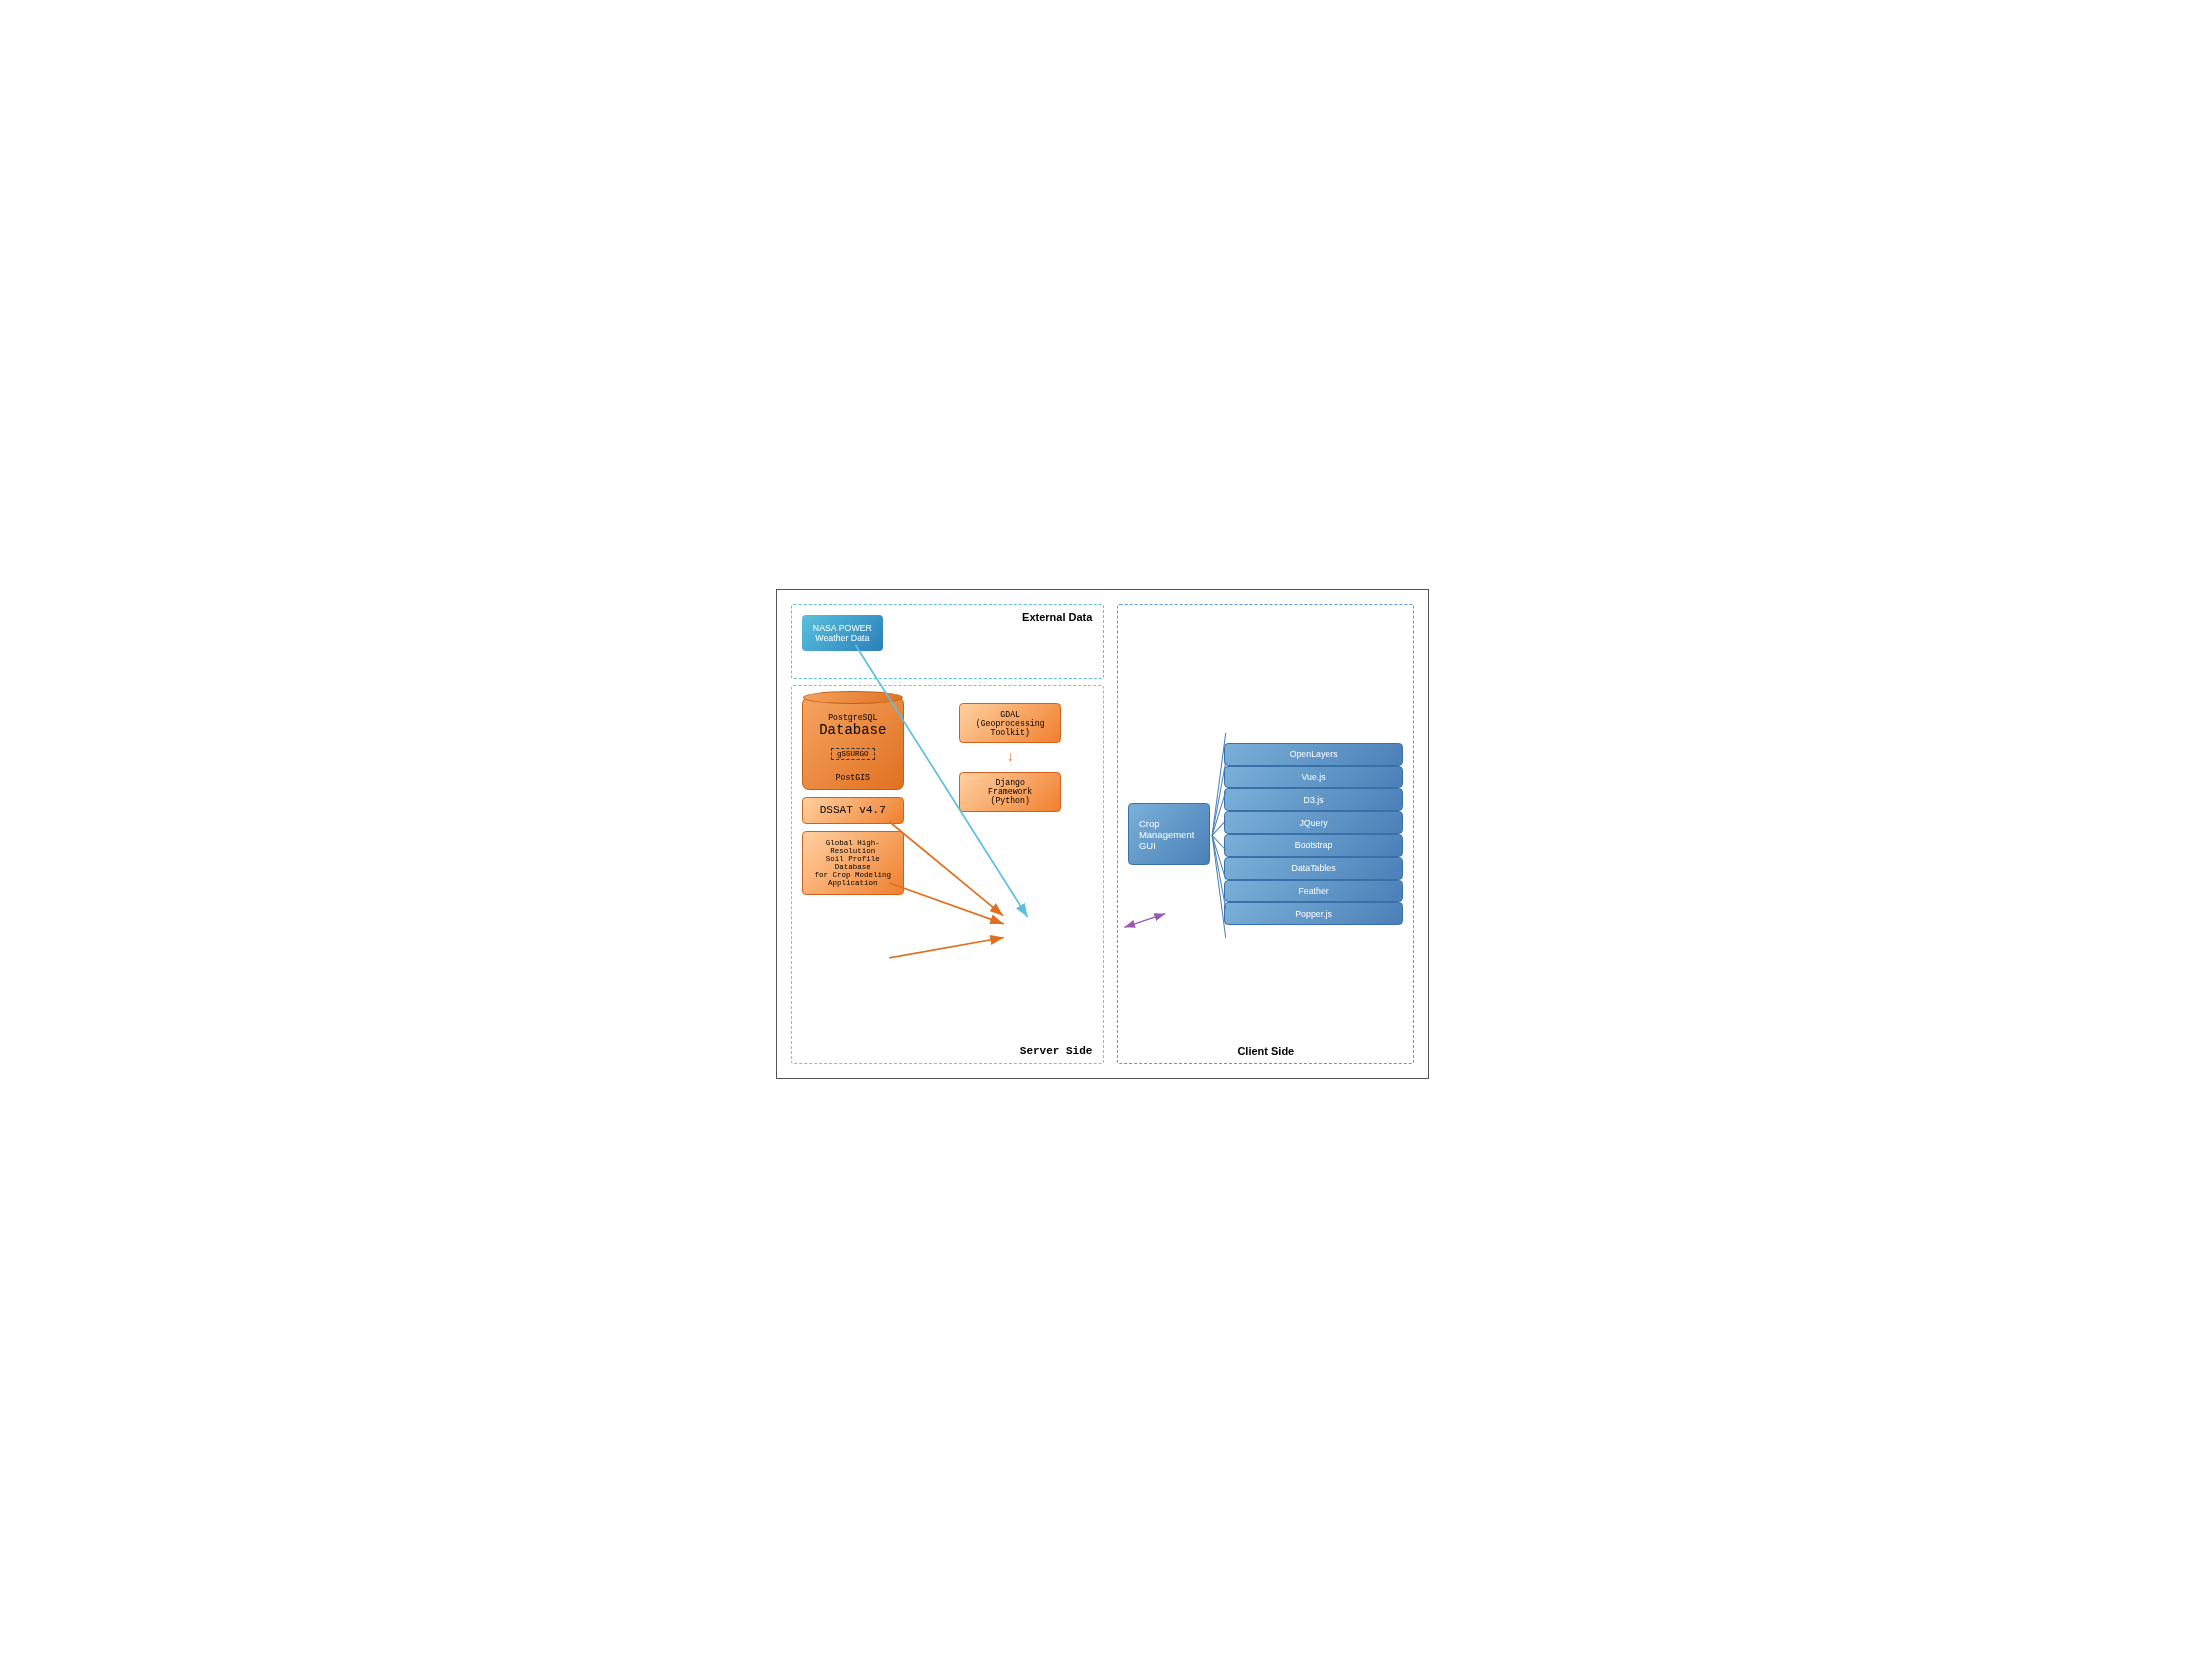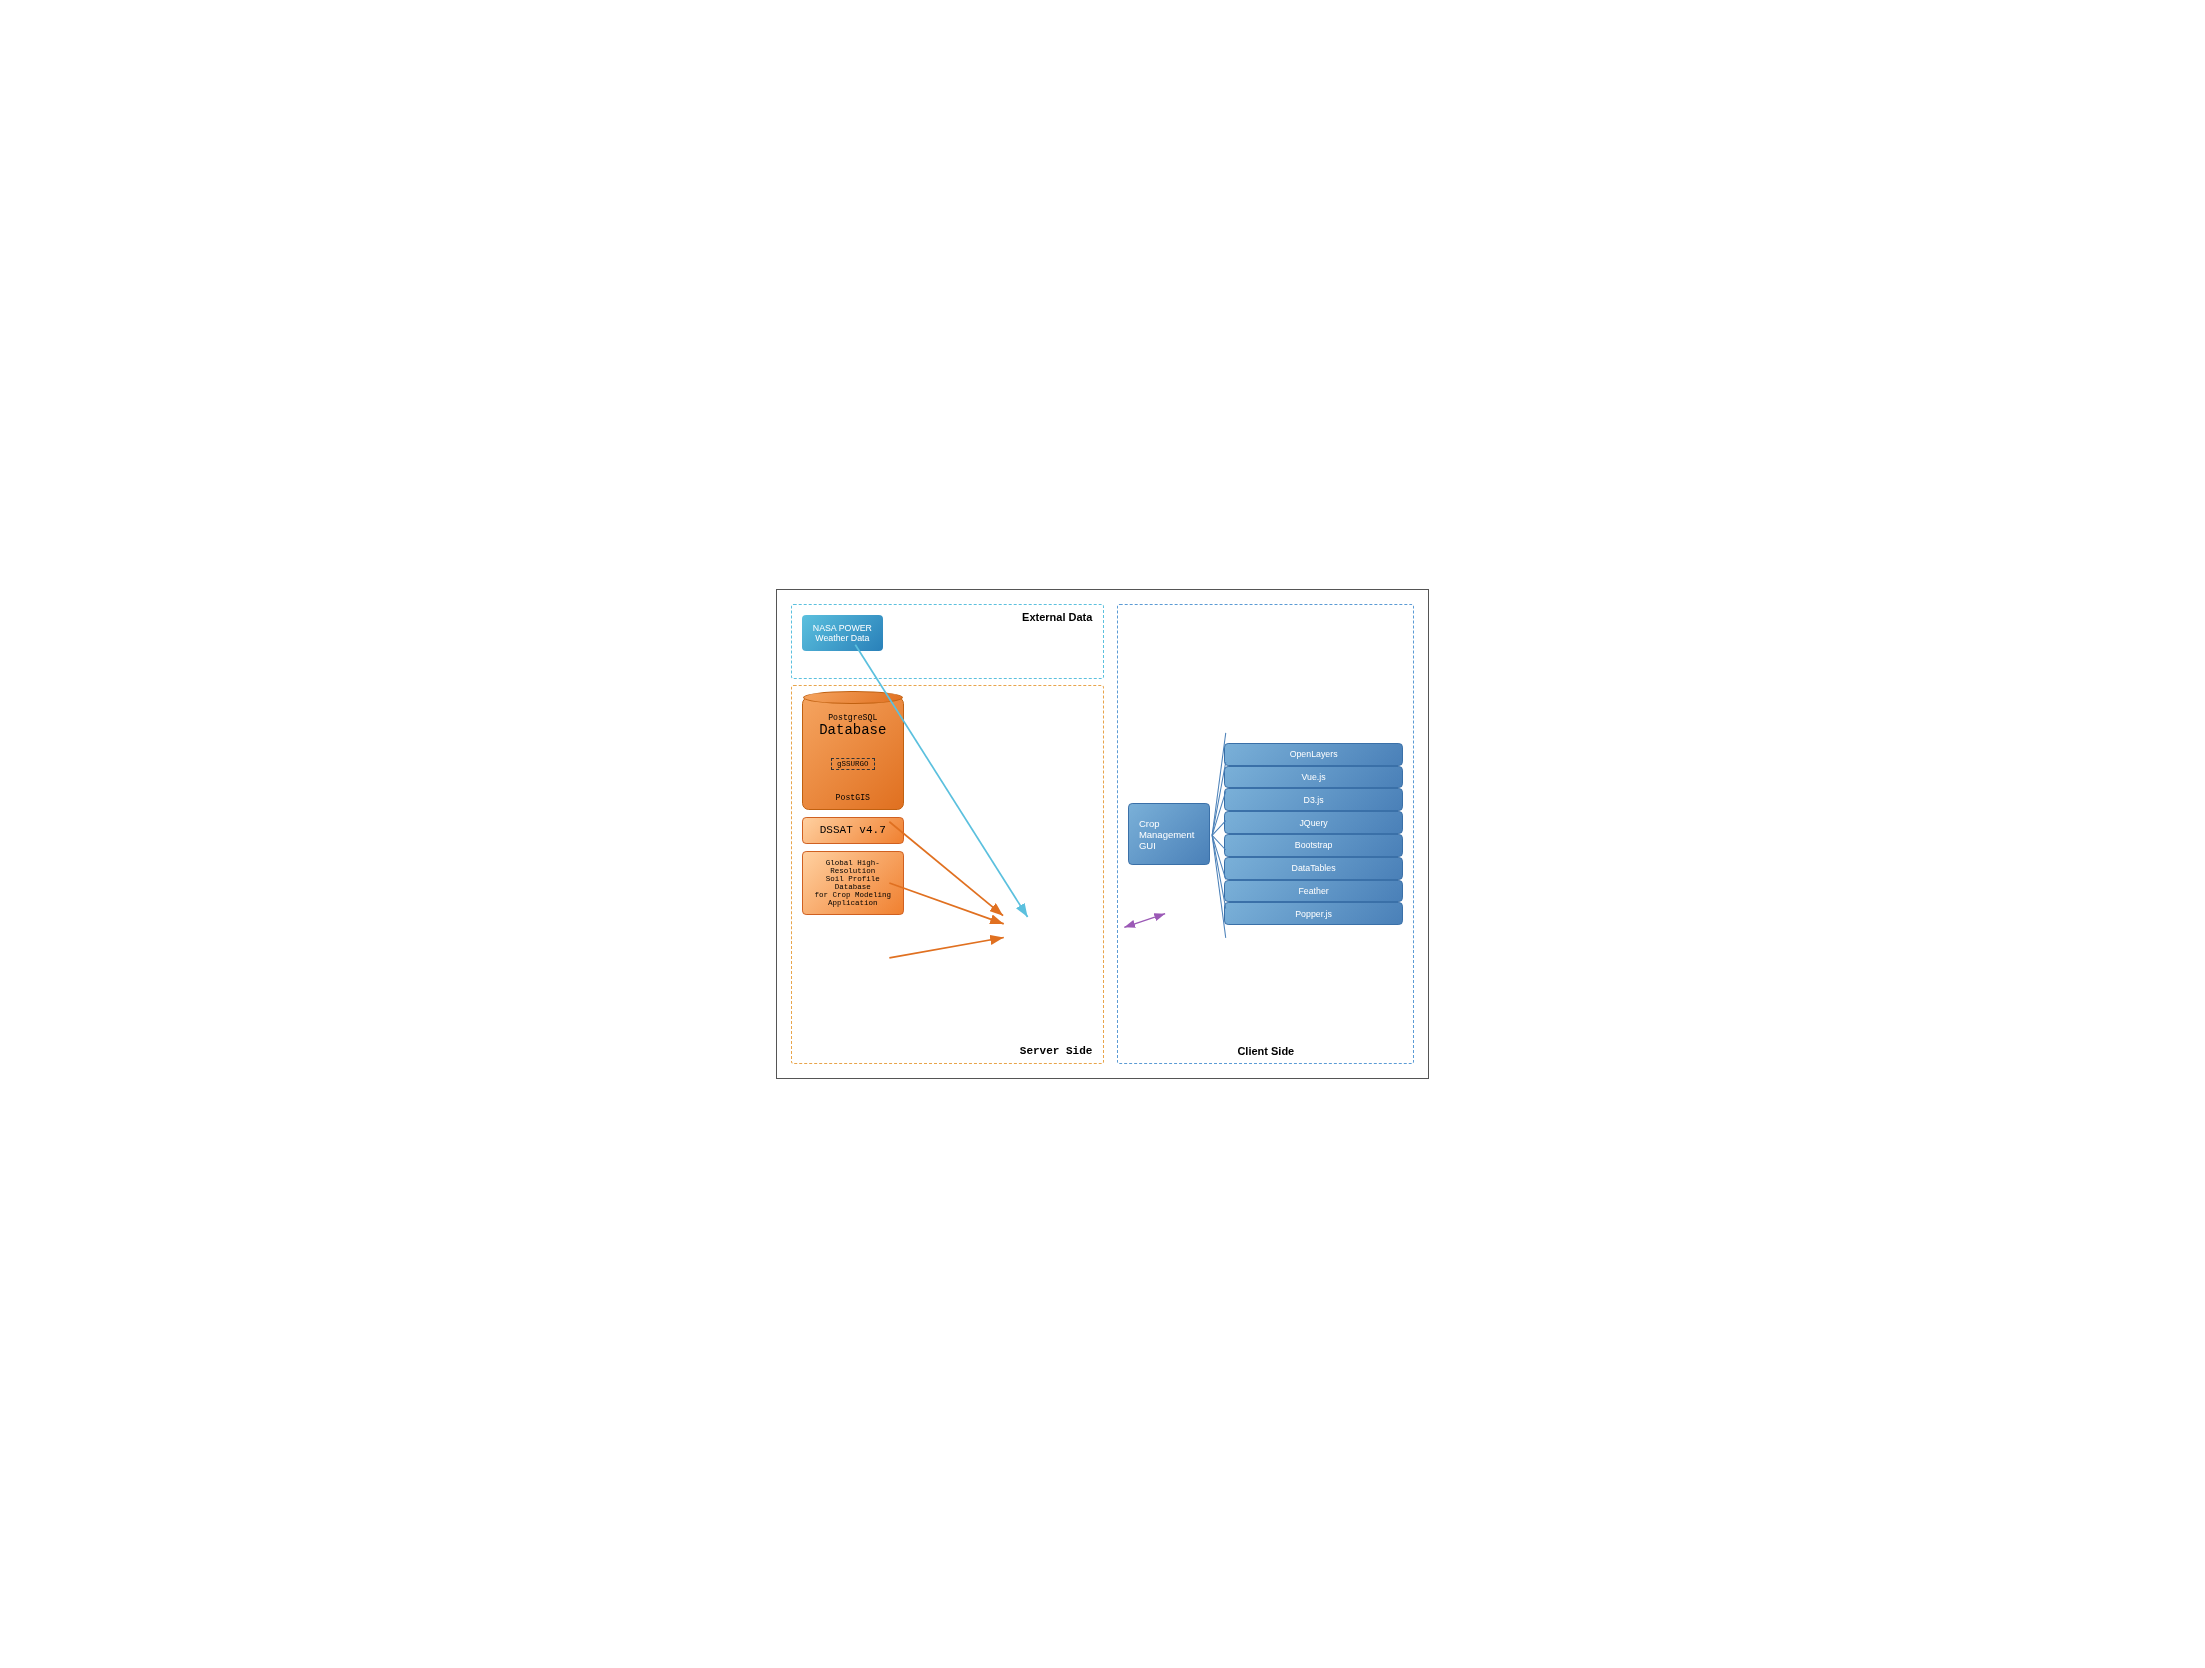--- a/index.html
+++ b/index.html
@@ -124,21 +124,21 @@
       width: 100%;
       position: absolute;
       top: -6.8px;
       left: 0;
     }
     .gssurgo-box {
       border: 0.7px dashed #333;
       display: inline-block;
       padding: 1.4px 5.4px;
       font-size: 7.5px;
-      margin: 20px 0;
+      margin: 10px 0;
     }
 
     
     .orange-box {
       background: linear-gradient(135deg, #ffd0a0, #f08030);
       border: 1.4px solid #d06020;
       border-radius: 4.1px;
       padding: 6.8px 9.5px;
       text-align: center;
       font-size: 11px;
@@ -252,20 +252,36 @@
           </div>
 
           <div class="orange-box" style="width:102px;">DSSAT v4.7</div>
 
           <div class="orange-box" style="width:102px; font-size:7.5px; white-space: pre-line;">Global High-Resolution
 Soil Profile Database
 for Crop Modeling
 Application</div>
         </div>
 
+        <div class="server-right">
+
+          <div class="orange-box-small">
+            <div>GDAL</div>
+            <div>(Geoprocessing</div>
+            <div>Toolkit)</div>
+          </div>
+
+          <div style="font-size:13.6px; color:#e07020;">↓</div>
+
+          <div class="orange-box-small">
+            <div>Django</div>
+            <div>Framework</div>
+            <div>(Python)</div>
+          </div>
+        </div>
 
       </div>
       <div class="server-side-label">Server Side</div>
     </div>
 
   </div>
 
   <div class="right-panel">
     <div class="client-inner">
 

